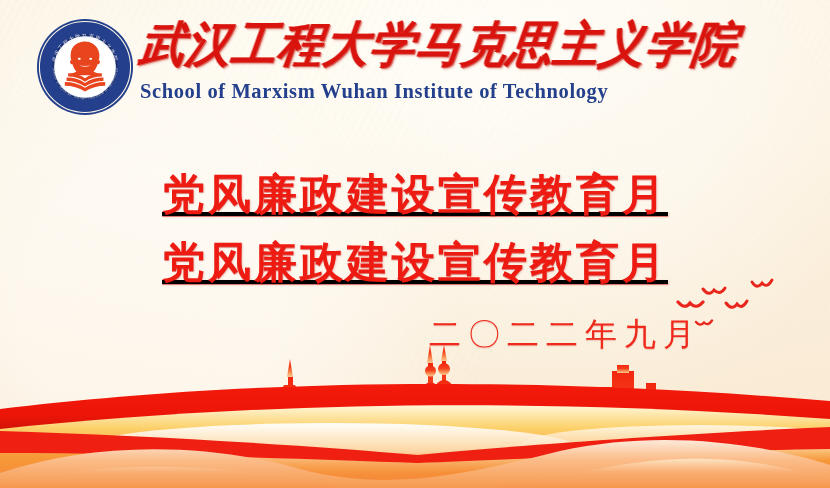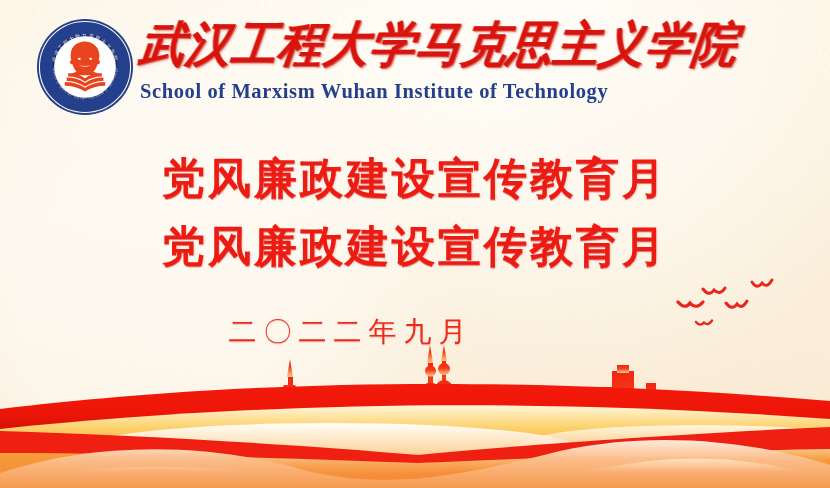--- a/index.html
+++ b/index.html
@@ -74,43 +74,44 @@
     font-size: 20.5px;
     font-weight: bold;
     letter-spacing: .6px;
     color: #24408c;
     white-space: nowrap;
   }
 
   
   #main-title {
     position: absolute;
-    left: 0; top: 144px;
+    left: 0; top: 160px;
     width: 830px;
     text-align: center;
+    text-decoration: underline;
   }
   .title-line {
     display: block;
     font-family: "DejaVu Sans", sans-serif;
     font-size: 43px;
     font-weight: bold;
     letter-spacing: 3px;
     line-height: 68px;
     color: #ee1b13;
     text-shadow:
       0 1px 0 rgba(190,15,10,.45),
       1px 1px 2px rgba(180,25,18,.22);
   }
   #event-date {
     position: absolute;
     left: 0; top: 313px;
     width: 702px;
-    text-align: center;
+    text-align: right;
     font-family: "DejaVu Sans", sans-serif;
-    font-size: 28px;
+    font-size: 32px;
     font-weight: normal;
     letter-spacing: 7px;
     color: #ef2a1c;
     text-shadow: 0 1px 1px rgba(200,40,25,.25);
   }
 
   
   #birds {
     position: absolute;
     left: 676px; top: 278px;

